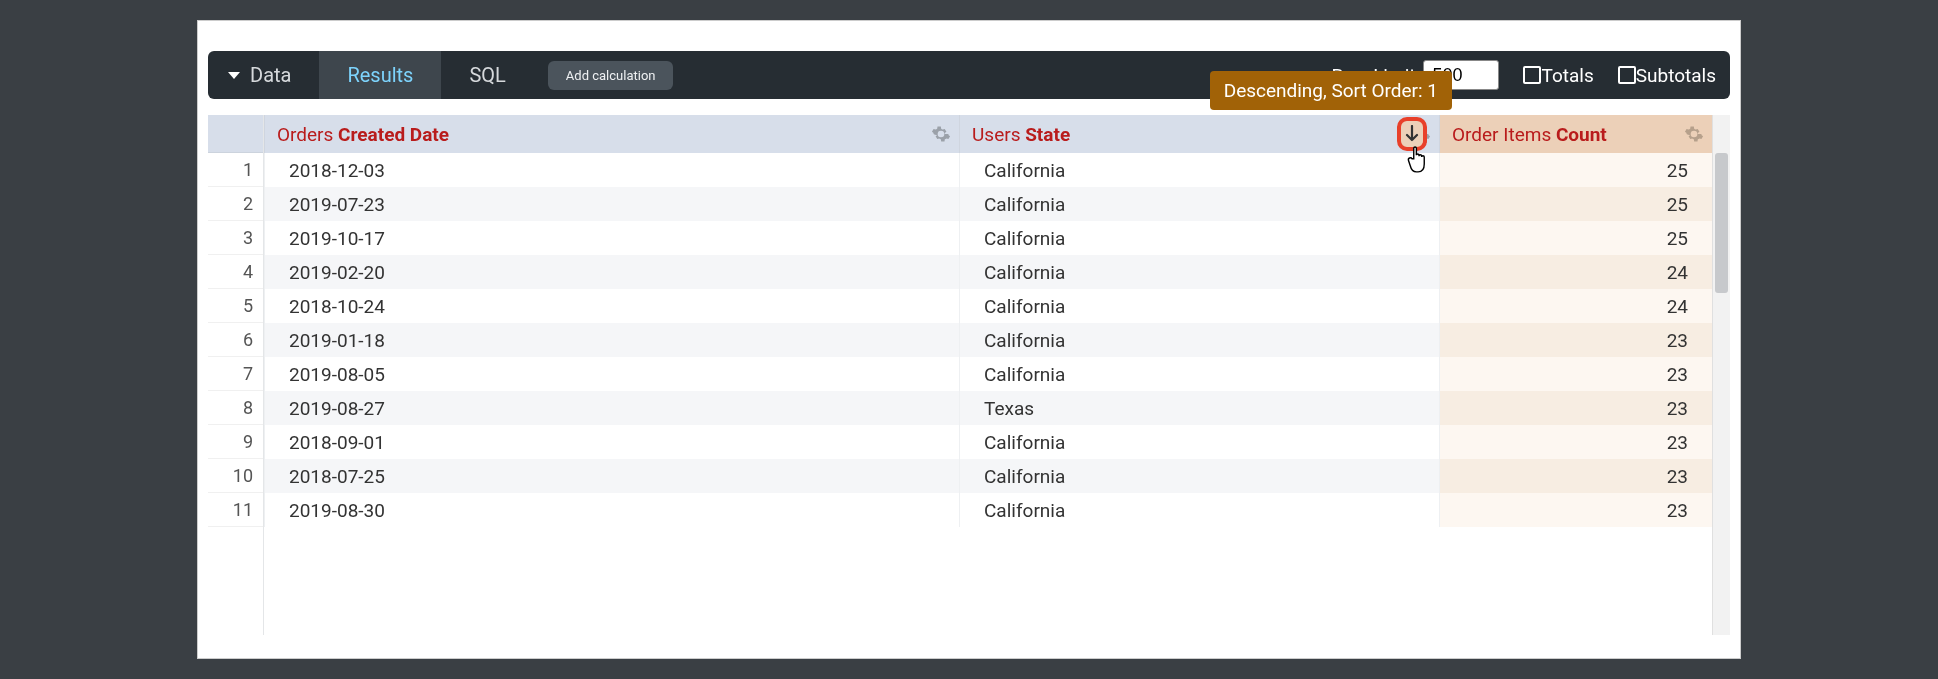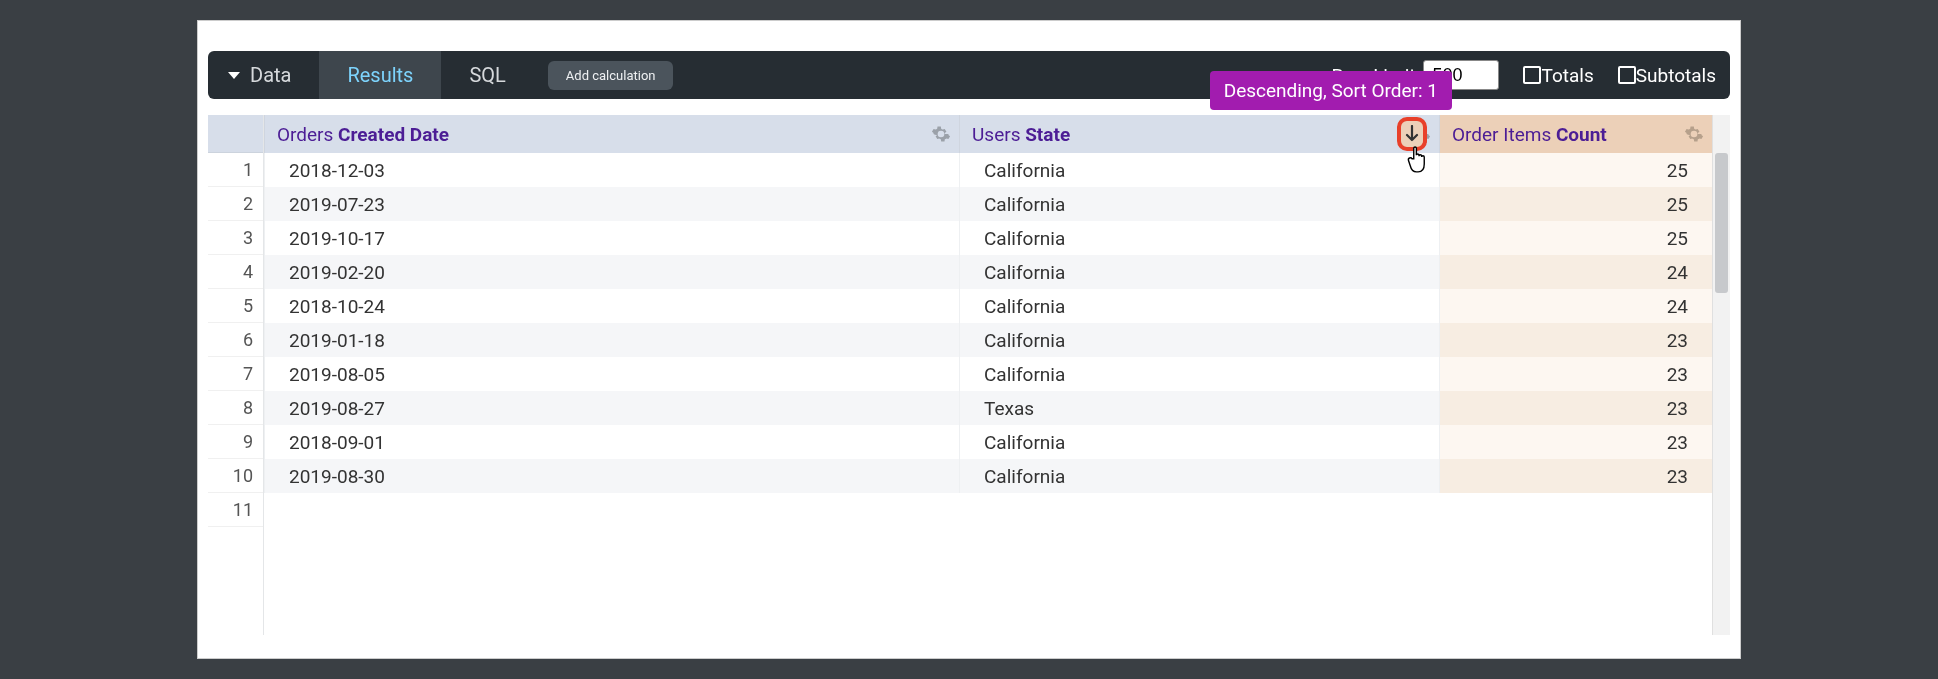--- a/index.html
+++ b/index.html
@@ -89,21 +89,21 @@
   .chk-box {
     width: 18px; height: 18px;
     border: 2px solid #fff;
     border-radius: 2px;
     background: transparent;
   }
   .tooltip {
     position: absolute;
     top: 50px;
     right: 288px;
-    background: #a21caf;
+    background: #a16207;
     color: #fff;
     font-size: 19px;
     padding: 8px 14px;
     border-radius: 4px;
     z-index: 50;
     white-space: nowrap;
   }
   .data-area {
     margin-top: 16px;
     position: relative;
@@ -141,21 +141,21 @@
     table-layout: fixed;
   }
   .grid th {
     text-align: left;
     font-weight: 400;
     font-size: 19px;
     height: 38px;
     padding: 0 12px;
     position: relative;
     border-left: 1px solid #cfd5df;
-    color: #4c1d95;
+    color: #b91c1c;
   }
   .grid th .bold { font-weight: 700; }
   .grid th.dim { background: #d7deea; }
   .grid th.meas { background: #ecd0b8; }
   .gear {
     position: absolute;
     right: 8px;
     top: 50%;
     transform: translateY(-50%);
     width: 20px; height: 20px;
@@ -337,20 +337,25 @@
               <td class="dimc">2019-08-27</td>
               <td class="dimc">Texas</td>
               <td class="measc num">23</td>
             </tr>
             <tr>
               <td class="dimc">2018-09-01</td>
               <td class="dimc">California</td>
               <td class="measc num">23</td>
             </tr>
             <tr>
+              <td class="dimc">2018-07-25</td>
+              <td class="dimc">California</td>
+              <td class="measc num">23</td>
+            </tr>
+            <tr>
               <td class="dimc">2019-08-30</td>
               <td class="dimc">California</td>
               <td class="measc num">23</td>
             </tr>
           </tbody>
       </table>
     </div>
     <div class="scrollbar">
       <div class="thumb"></div>
     </div>

